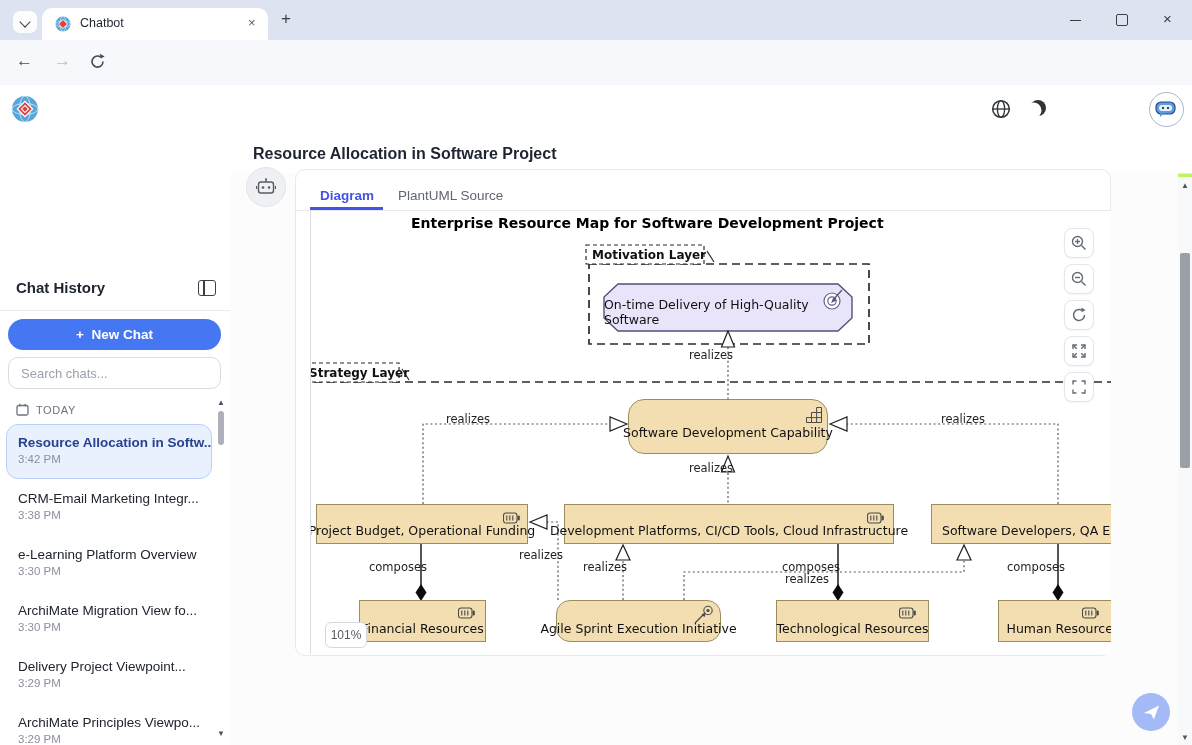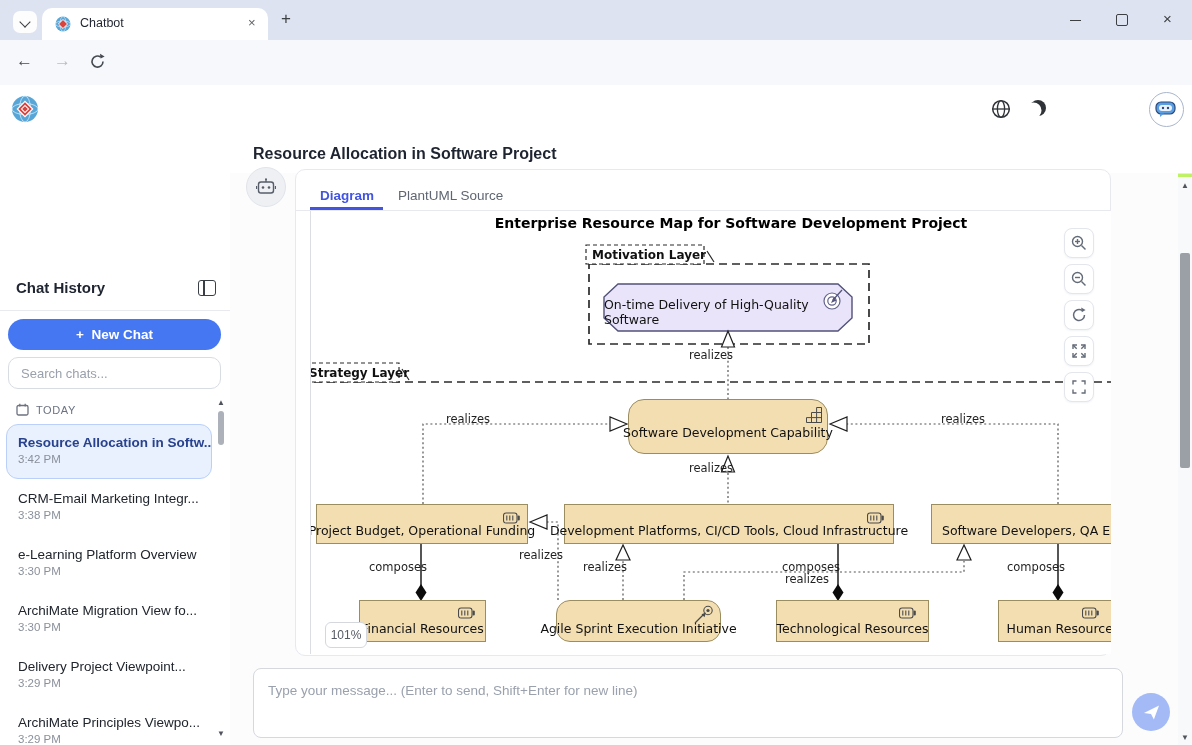--- a/index.html
+++ b/index.html
@@ -42,21 +42,21 @@
   .titlebar{left:230px;top:133px;width:962px;height:40px;background:#fff;border-bottom:1px solid #e8eaef;}
   .ptitle{left:253px;top:145px;font-size:16px;font-weight:700;color:#1e2430;}
   .chatarea{left:230px;top:173px;width:948px;height:572px;background:#fcfcfd;}
   .botav{left:246px;top:167px;width:38px;height:38px;border-radius:50%;background:#eef0f4;border:1px solid #e1e4e9;}
   .card{left:295px;top:169px;width:816px;height:487px;background:#fff;border:1px solid #e7e9ef;border-radius:10px;box-sizing:border-box;}
   .tabd{left:320px;top:188px;font-size:13.5px;font-weight:600;color:#4355e0;}
   .tabs{left:398px;top:188px;font-size:13.5px;color:#5f6672;}
   .tabund{left:310px;top:207px;width:73px;height:3px;background:#4355e0;}
   .tabline{left:296px;top:210px;width:814px;height:1px;background:#e7e9ef;}
   .viewport{left:310px;top:211px;width:800px;height:443px;background:#fff;border-left:1px solid #dadde3;overflow:hidden;font-family:"DejaVu Sans",sans-serif;}
-  .dtitle{left:100px;top:4px;width:640px;text-align:center;font-size:14px;font-weight:700;color:#000;font-family:"DejaVu Sans",sans-serif;}
+  .dtitle{left:100px;top:4px;width:640px;font-size:14px;font-weight:700;color:#000;font-family:"DejaVu Sans",sans-serif;}
   .archi{background:#f3deb2;border:1.5px solid #9c8d60;box-sizing:border-box;display:flex;align-items:flex-end;justify-content:center;white-space:nowrap;font-size:12.5px;color:#111;padding-bottom:5px;overflow:visible;}
   .rnd{border-radius:14px;}
   .rlabel{transform:translate(-50%,-50%);font-size:11.5px;color:#1f1f1f;white-space:nowrap;font-family:"DejaVu Sans",sans-serif;}
   .laylbl{font-size:12px;font-weight:700;color:#111;font-family:"DejaVu Sans",sans-serif;}
   .zbtn{width:30px;height:30px;background:#fff;border:1px solid #e3e6ec;border-radius:8px;box-shadow:0 1px 2px rgba(40,50,80,.06);display:flex;align-items:center;justify-content:center;padding:0;}
   .zoombadge{left:14px;top:411px;width:40px;height:24px;background:#fff;border:1px solid #d4d7dd;border-radius:6px;color:#555a63;font-size:12px;text-align:center;line-height:24px;font-family:"Liberation Sans",sans-serif;}
   
   .msgbox{left:253px;top:668px;width:870px;height:70px;border:1px solid #d5d8df;border-radius:8px;box-sizing:border-box;padding:14px;font-size:13.5px;font-family:"Liberation Sans",sans-serif;resize:none;outline:none;color:#333;}
   .msgbox::placeholder{color:#9aa1ad;}
   .sendbtn{left:1132px;top:693px;width:38px;height:38px;border-radius:50%;background:#a3baf7;border:none;display:flex;align-items:center;justify-content:center;}
@@ -402,21 +402,20 @@
       <svg width="16" height="16" viewBox="0 0 16 16">
         <g stroke="#646b78" stroke-width="1.4" fill="none">
           <path d="M2,5.5 V2 H5.5 M10.5,2 H14 V5.5 M14,10.5 V14 H10.5 M5.5,14 H2 V10.5"></path>
         </g>
       </svg>
     </button>
 
     <div class="ab zoombadge">101%</div>
   </div>
 
-  <textarea class="ab msgbox" placeholder="Type your message... (Enter to send, Shift+Enter for new line)" style=""></textarea>
   <button class="ab sendbtn">
     <svg width="17" height="17" viewBox="0 0 18 18">
       <polygon points="1,9.5 17,1.5 11.5,16.5 8.5,10.5" fill="#fff"></polygon>
     </svg>
   </button>
 
   <div class="ab mtrack">
     <span class="ab arr" style="left:3px;top:4px">▲</span>
     <span class="ab arr" style="left:3px;top:556px">▼</span>
   </div>

